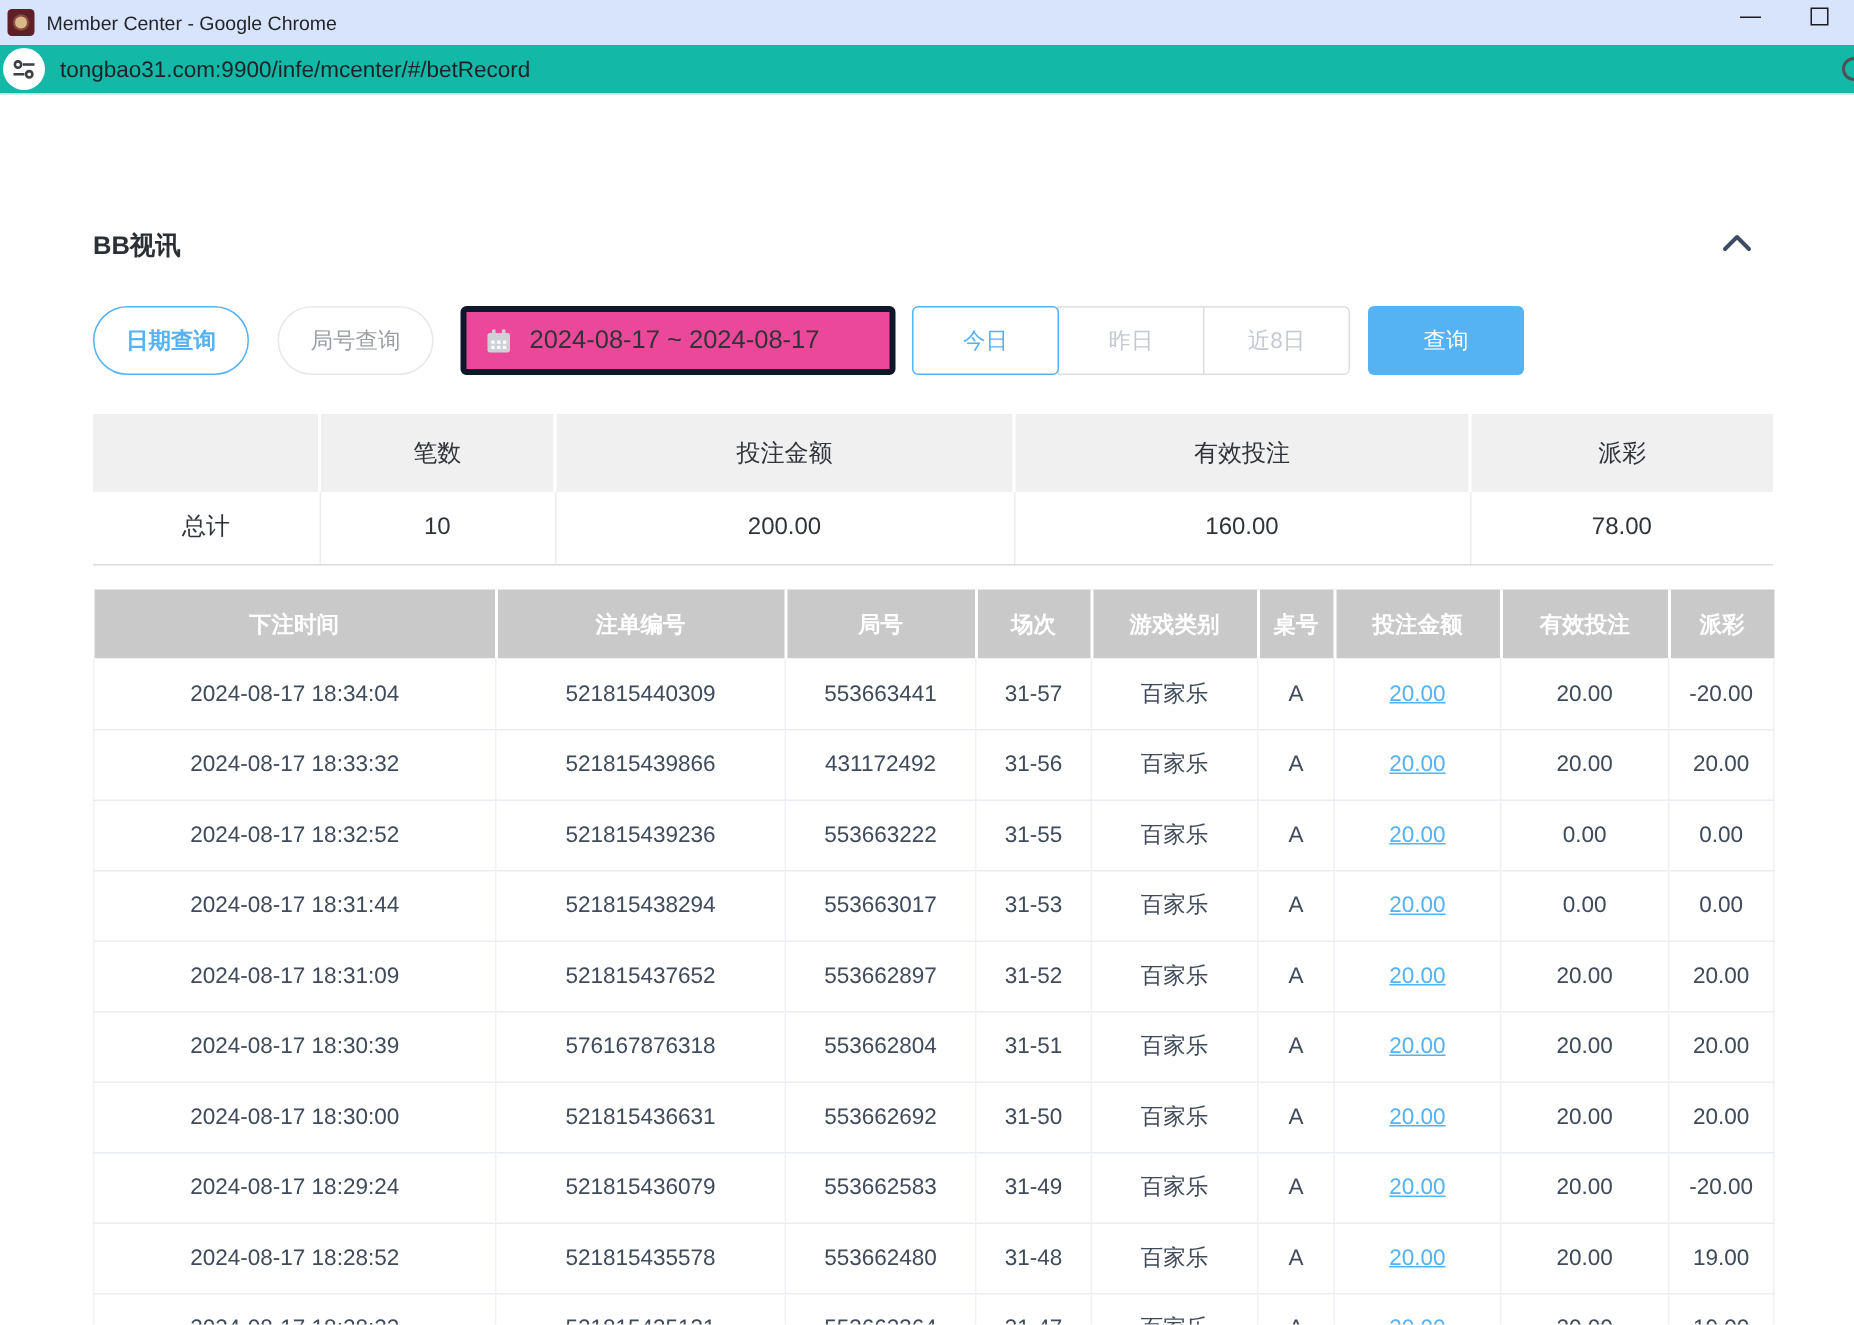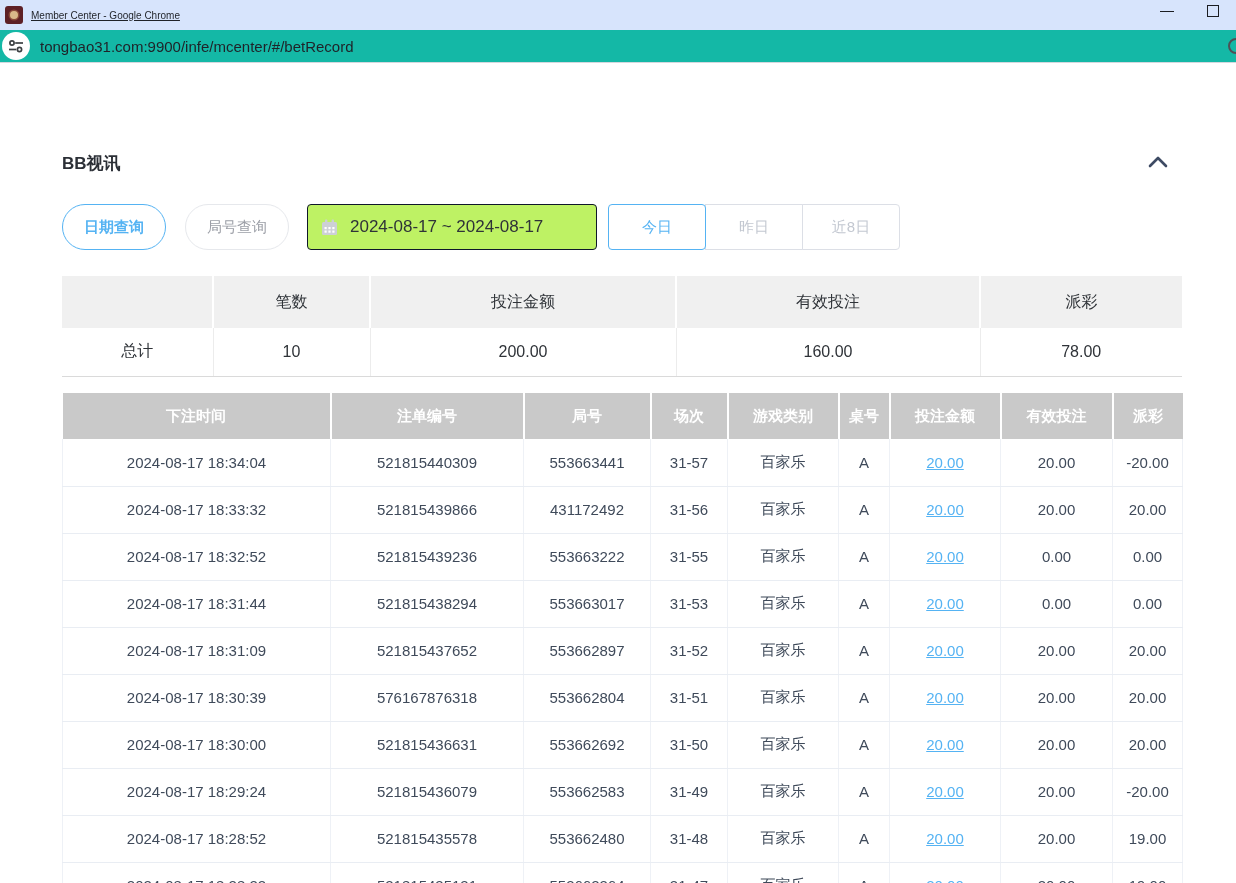--- a/index.html
+++ b/index.html
@@ -16,21 +16,21 @@
     background:#d7e4fc; display:flex; align-items:center;
   }
   .favicon {
     width:18px; height:18px; margin:0 8px 0 5px; border-radius:3px;
     background:#5d2026; position:relative; flex:0 0 auto;
   }
   .favicon::after {
     content:""; position:absolute; left:5px; top:5px; width:8px; height:8px;
     border-radius:50%; background:#d9b98a; box-shadow:0 0 0 1.5px #8a4a3a;
   }
-  .window-title { font-size:10px; color:#1f2228;text-decoration:underline; }
+  .window-title { font-size:13px; color:#1f2228; }
   .win-controls { margin-left:auto; display:flex; align-items:flex-start; height:100%; }
   .win-btn { width:46px; height:30px; display:flex; align-items:center; justify-content:center; cursor:pointer; }
   .min-glyph { width:14px; height:0; border-top:1.6px solid #1b1d22; margin-top:-8px; }
   .max-glyph { width:12px; height:12px; border:1.6px solid #1b1d22; margin-top:-8px; }
 
   .urlbar {
     position:absolute; top:30px; left:0; width:1236px; height:33px;
     background:#14b8a6; border-bottom:1px solid #d4d7de;
     display:flex; align-items:center;
   }
@@ -58,21 +58,21 @@
   .pill {
     position:absolute; top:0; height:46px; border-radius:23px; background:#fff;
     display:flex; align-items:center; justify-content:center;
     font-size:15px; cursor:pointer;
   }
   .pill.active { left:0; width:104px; border:1px solid #55b3f3; color:#55b3f3; font-weight:bold; }
   .pill.inactive { left:123px; width:104px; border:1px solid #e6e8ec; color:#9b9ea6; }
 
   .date-box {
     position:absolute; left:245px; top:0; width:290px; height:46px;
-    border:1px solid #0f172a; border-radius:4px; background:#bef264;
+    border:4px solid #0f172a; border-radius:4px; background:#ec4899;
     display:flex; align-items:center; cursor:pointer;
   }
   .date-box .cal { margin-left:13px; }
   .date-box .range-text { font-size:17px; color:#2f3338; margin-left:12px; }
 
   .quick-group { position:absolute; left:546px; top:0; height:46px; display:flex; }
   .quick-btn {
     width:98px; height:46px; background:#fff; border:1px solid #dcdfe6;
     display:flex; align-items:center; justify-content:center;
     font-size:15px; color:#c3c8d1; cursor:pointer; margin-left:-1px;
@@ -183,20 +183,21 @@
       </svg>
       <span class="range-text">2024-08-17 ~ 2024-08-17</span>
     </div>
 
     <div class="quick-group">
       <div class="quick-btn selected">今日</div>
       <div class="quick-btn">昨日</div>
       <div class="quick-btn">近8日</div>
     </div>
 
+    <button class="search-btn">查询</button>
   </div>
 
   <table class="summary-table">
     <colgroup>
       <col style="width:151px">
         <col style="width:157px">
         <col style="width:306px">
         <col style="width:304px">
         <col style="width:202px">
     </colgroup>

